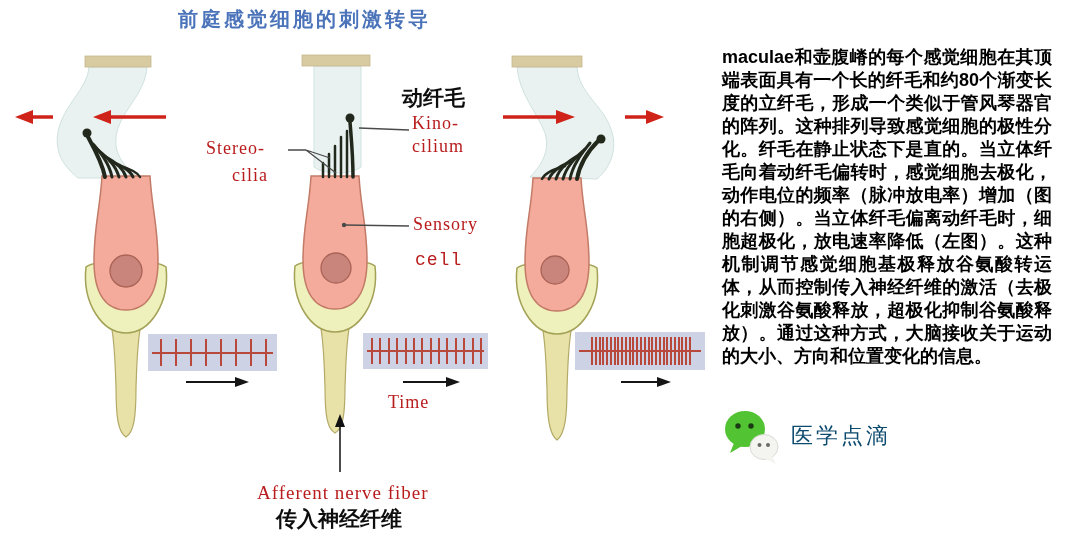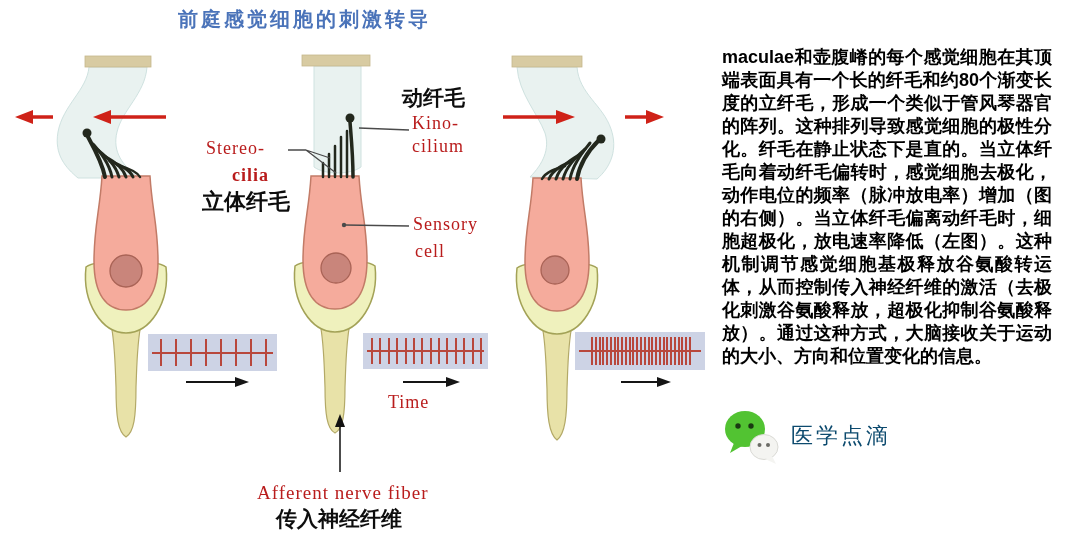--- a/index.html
+++ b/index.html
@@ -173,25 +173,24 @@
       <div class="spike" style="left: calc(92.3077% - 13.5385px);"></div>
       <div class="spike" style="left: calc(96.1538% - 14.7692px);"></div>
       <div class="spike" style="left: calc(100% - 16px);"></div>
     </div>
 
   <div class="abs zh-label" style="left:402px;top:84px;font-size:21px;">动纤毛</div>
   <div class="abs en-label" style="left:412px;top:113px;">Kino-</div>
   <div class="abs en-label" style="left:412px;top:136px;">cilium</div>
 
   <div class="abs en-label" style="left:206px;top:138px;">Stereo-</div>
-  <div class="abs en-label" style="left:232px;top:165px;font-weight:bold;">cilia</div>
-  <div class="abs zh-label" style="left:202px;top:187px;font-size:22px;">立体纤毛</div>
+  <div class="abs en-label" style="left:232px;top:165px;">cilia</div>
 
   <div class="abs en-label" style="left:413px;top:214px;">Sensory</div>
-  <div class="abs en-label" style="left:415px;top:241px;">cell</div>
+  <div class="abs en-label" style="left:415px;top:250px;font-family:Liberation Mono, monospace;">cell</div>
 
   <div class="abs en-label" style="left:388px;top:392px;">Time</div>
 
   <div class="abs en-label" style="left:257px;top:482px;font-size:19px;">Afferent nerve fiber</div>
   <div class="abs zh-label" style="left:276px;top:505px;font-size:21px;">传入神经纤维</div>
 
   <div class="abs paragraph">maculae和壶腹嵴的每个感觉细胞在其顶端表面具有一个长的纤毛和约80个渐变长度的立纤毛，形成一个类似于管风琴器官的阵列。这种排列导致感觉细胞的极性分化。纤毛在静止状态下是直的。当立体纤毛向着动纤毛偏转时，感觉细胞去极化，动作电位的频率（脉冲放电率）增加（图的右侧）。当立体纤毛偏离动纤毛时，细胞超极化，放电速率降低（左图）。这种机制调节感觉细胞基极释放谷氨酸转运体，从而控制传入神经纤维的激活（去极化刺激谷氨酸释放，超极化抑制谷氨酸释放）。通过这种方式，大脑接收关于运动的大小、方向和位置变化的信息。</div>
 
   <svg class="abs" style="left:724px;top:409px;" width="58" height="56" viewBox="0 0 58 56">
     <ellipse cx="21" cy="20" rx="20" ry="18" fill="#52c332"></ellipse>

